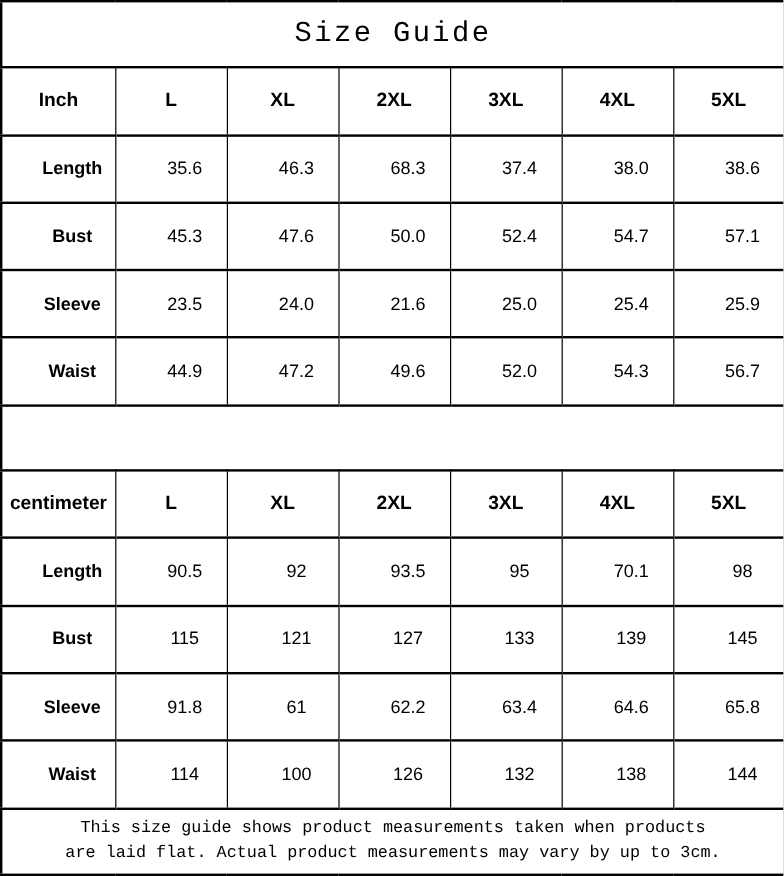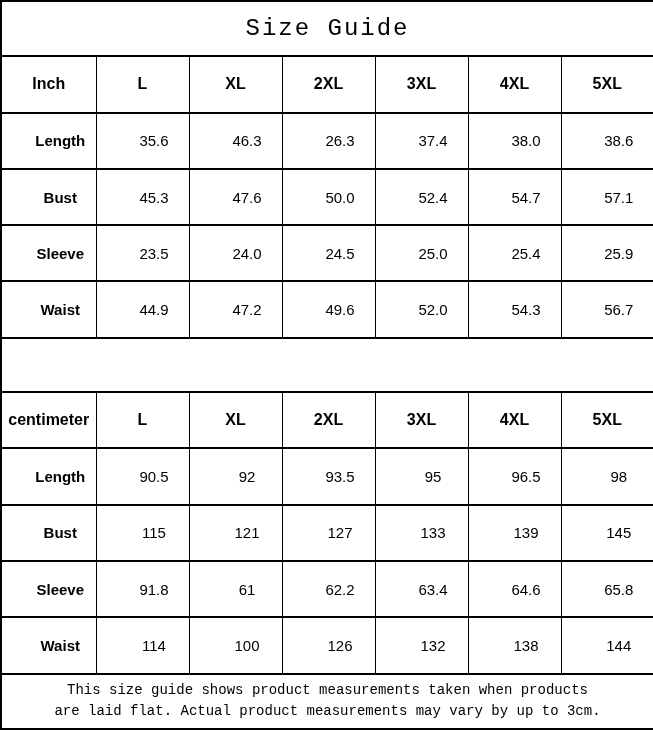--- a/index.html
+++ b/index.html
@@ -88,41 +88,41 @@
       <td>2XL</td>
       <td>3XL</td>
       <td>4XL</td>
       <td>5XL</td>
     </tr>
 
     <tr class="r-data">
       <td class="row-label">Length</td>
       <td>35.6</td>
       <td>46.3</td>
-      <td>26.3</td>
+      <td>68.3</td>
       <td>37.4</td>
       <td>38.0</td>
       <td>38.6</td>
     </tr>
 
     <tr class="r-data">
       <td class="row-label">Bust</td>
       <td>45.3</td>
       <td>47.6</td>
       <td>50.0</td>
       <td>52.4</td>
       <td>54.7</td>
       <td>57.1</td>
     </tr>
 
     <tr class="r-data">
       <td class="row-label">Sleeve</td>
       <td>23.5</td>
       <td>24.0</td>
-      <td>24.5</td>
+      <td>21.6</td>
       <td>25.0</td>
       <td>25.4</td>
       <td>25.9</td>
     </tr>
 
     <tr class="r-data">
       <td class="row-label">Waist</td>
       <td>44.9</td>
       <td>47.2</td>
       <td>49.6</td>
@@ -144,21 +144,21 @@
       <td>4XL</td>
       <td>5XL</td>
     </tr>
 
     <tr class="r-data">
       <td class="row-label">Length</td>
       <td>90.5</td>
       <td>92</td>
       <td>93.5</td>
       <td>95</td>
-      <td>96.5</td>
+      <td>70.1</td>
       <td>98</td>
     </tr>
 
     <tr class="r-data">
       <td class="row-label">Bust</td>
       <td>115</td>
       <td>121</td>
       <td>127</td>
       <td>133</td>
       <td>139</td>

